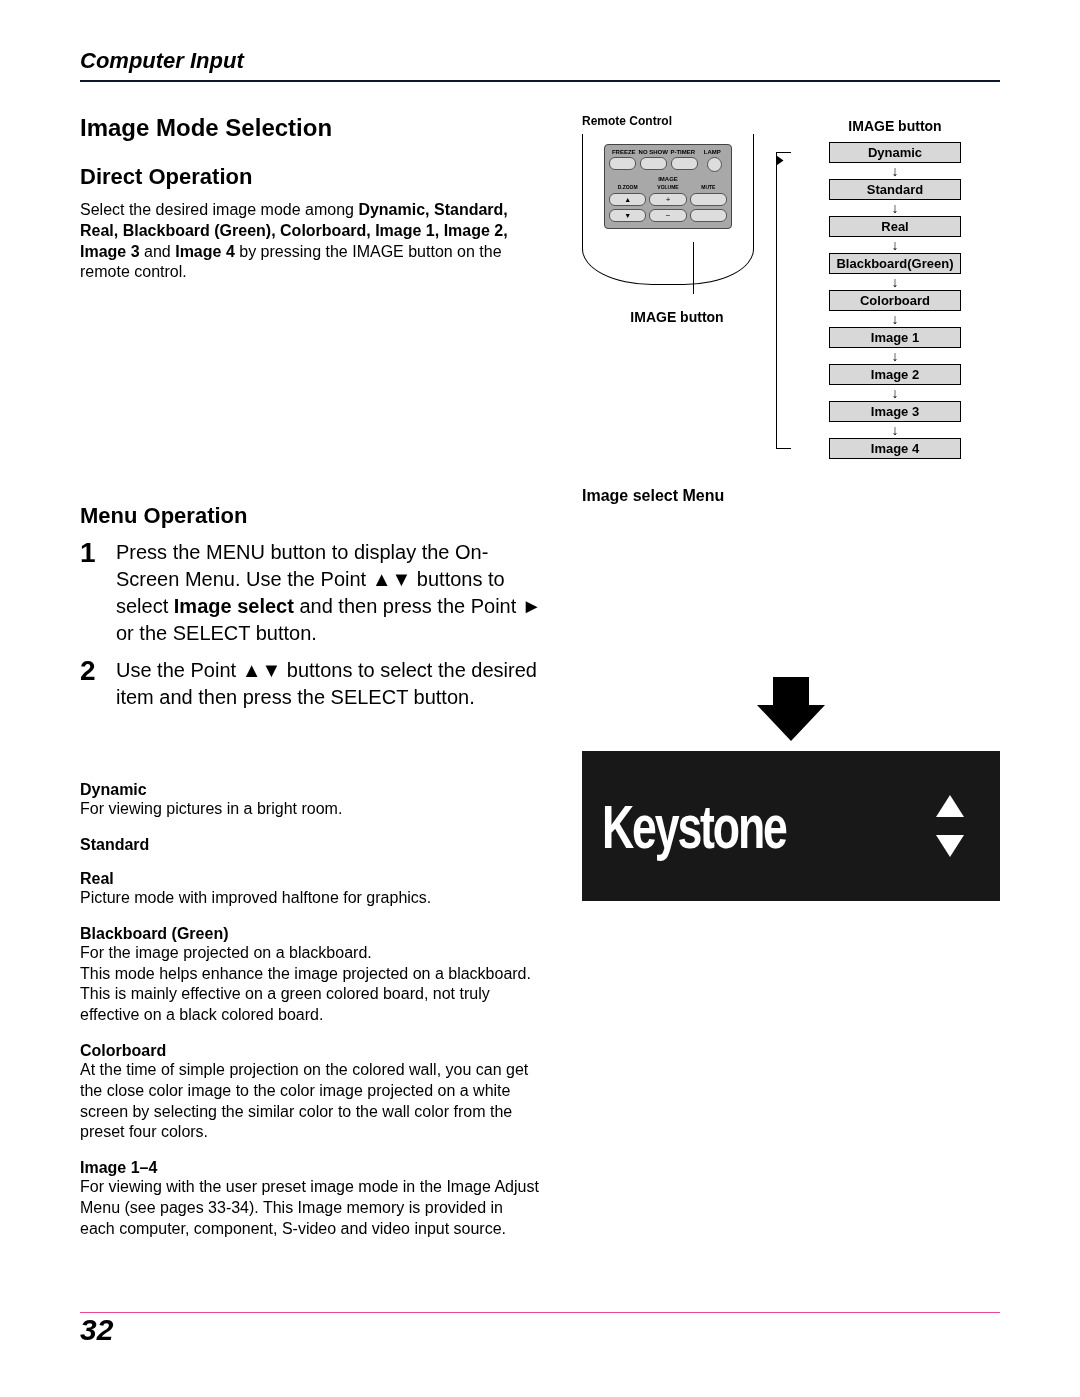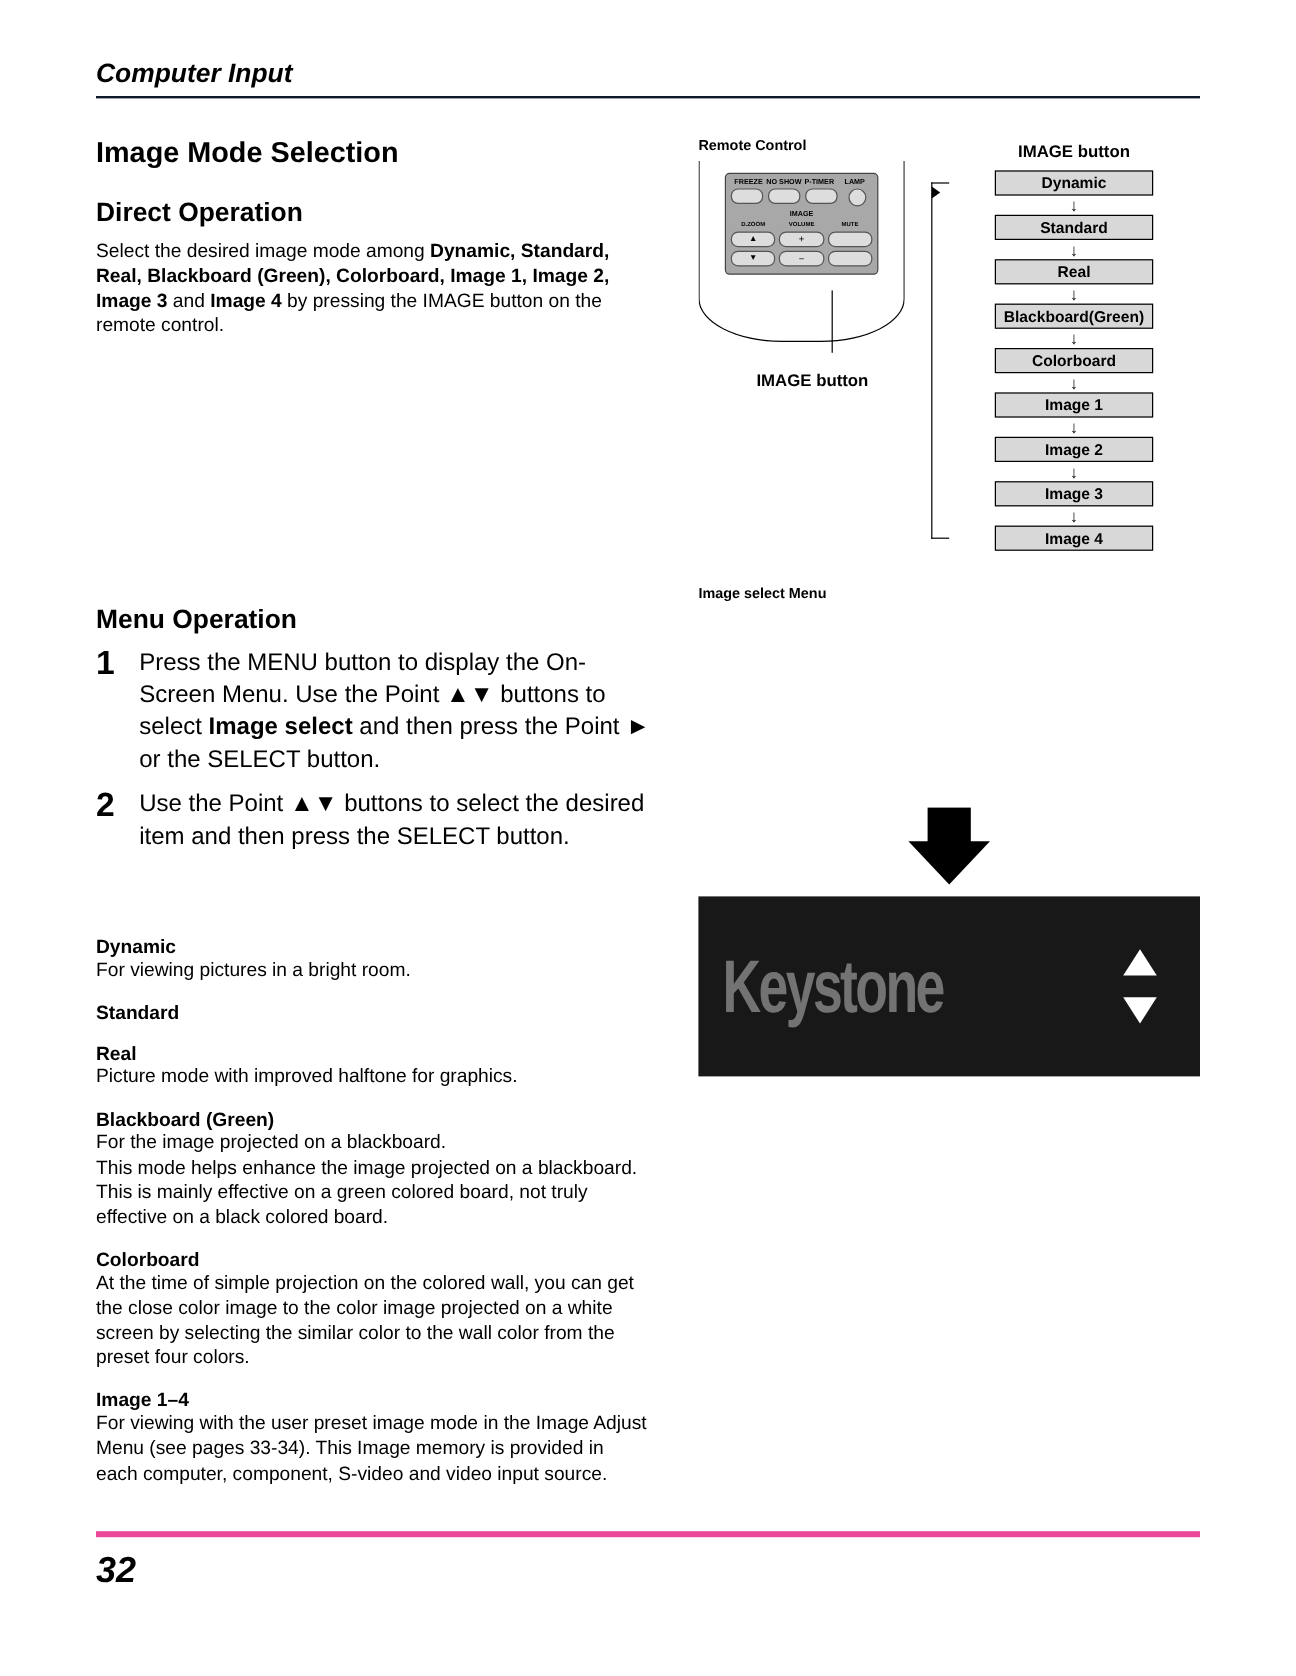--- a/index.html
+++ b/index.html
@@ -208,21 +208,21 @@
     left: -2px;
     top: 4px;
     width: 0; height: 0;
     border-left: 5px solid transparent;
     border-right: 5px solid transparent;
     border-bottom: 7px solid #000;
     transform: rotate(90deg);
   }
 
   .menu-title {
-    font-size: 12px;
+    font-size: 16px;
     font-weight: bold;
     margin: 28px 0 200px 0;
   }
 
   .big-arrow {
     width: 0; height: 0;
     border-left: 34px solid transparent;
     border-right: 34px solid transparent;
     border-top: 36px solid #000;
     margin: 0 auto 10px auto;
@@ -233,21 +233,21 @@
     position: absolute;
     left: -18px;
     top: -64px;
     width: 36px;
     height: 30px;
     background: #000;
   }
 
   .keystone-box {
     background: #181818;
-    color: #737373;
+    color: #ffffff;
     height: 150px;
     display: flex;
     align-items: center;
     justify-content: space-between;
     padding: 0 36px 0 20px;
     position: relative;
   }
   .keystone-text {
     font-family: "Arial Narrow", Arial, sans-serif;
     font-size: 62px;
@@ -269,23 +269,23 @@
     border-bottom: 22px solid #fff;
   }
   .tri-down {
     width: 0; height: 0;
     border-left: 14px solid transparent;
     border-right: 14px solid transparent;
     border-top: 22px solid #fff;
   }
 
   .footer-line {
-    border-top: 5px solid #ec4899;
-    margin-top: 20px;
-    padding-top: 11px;
+    border-top: 1px solid #ec4899;
+    margin-top: 56px;
+    padding-top: 0;
   }
   .page-num {
     font-size: 30px;
     font-weight: bold;
     font-style: italic;
   }
 </style>
 </head>
 <body>
 

